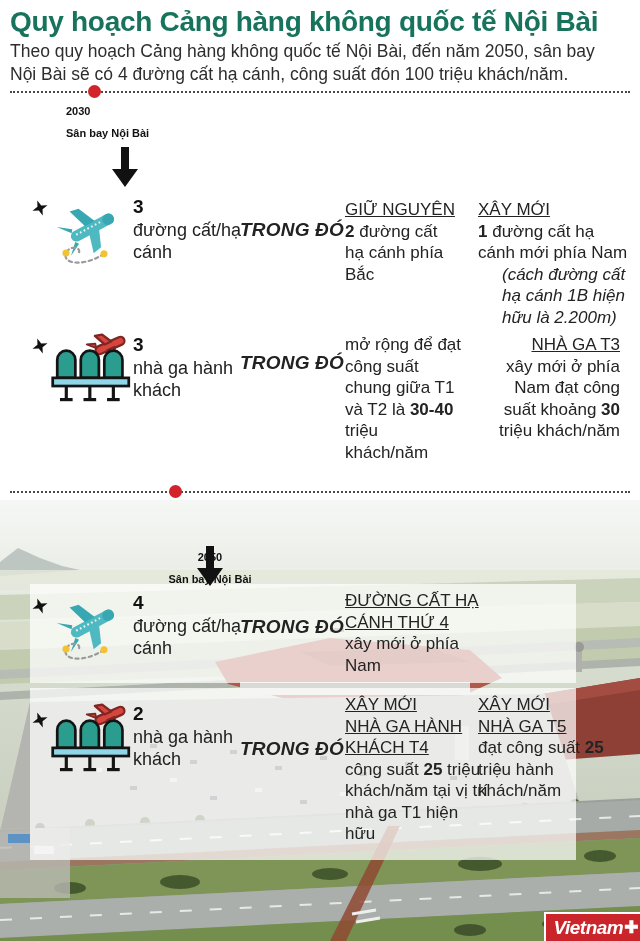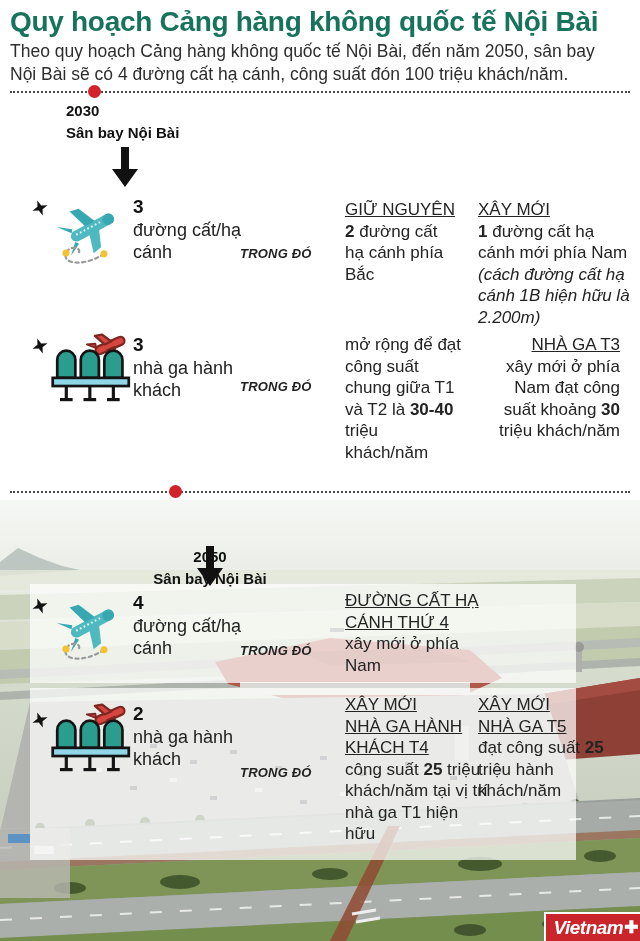--- a/index.html
+++ b/index.html
@@ -8,33 +8,33 @@
     font-family:"Liberation Sans",sans-serif;color:#232323;background:#fff;
   }
   
   .title{position:absolute;left:10px;top:6px;width:624px;font-size:28px;font-weight:700;
          color:#17735C;letter-spacing:-0.3px;}
   .subtitle{position:absolute;left:10px;top:40px;width:600px;font-size:17.5px;line-height:23px;
             color:#2d2d2d;white-space:pre-line;}
   
   .dotline{position:absolute;left:10px;width:620px;border-top:2px dotted #4a4a4a;}
   .dot{position:absolute;width:13px;height:13px;border-radius:50%;background:#D2232A;}
-  .yearblock{position:absolute;font-size:15px;font-weight:700;line-height:22px;color:#111;}
+  .yearblock{position:absolute;font-size:11px;font-weight:700;line-height:22px;color:#111;}
   .yearblock.center{text-align:center;margin-top:48px;}
   .arrow{position:absolute;width:26px;height:40px;}
   
   .sparkle{position:absolute;width:16px;height:16px;}
   .icon{position:absolute;}
   .num{position:absolute;font-size:19px;font-weight:700;color:#111;}
   .unit{position:absolute;font-size:18px;line-height:22px;color:#222;}
-  .trongdo{position:absolute;font-size:13px;font-style:italic;font-weight:600;color:#222;letter-spacing:.2px;margin-top:27px;}
+  .trongdo{position:absolute;font-size:19px;font-style:italic;font-weight:600;color:#222;letter-spacing:.2px;}
   .col{position:absolute;font-size:17px;line-height:21.5px;color:#232323;}
   .col .head{white-space:pre-line;text-decoration:underline;}
   .col b{font-weight:700;}
-  .col .note{font-style:italic;}
+  .col .note{font-style:italic;margin-left:24px;}
   
   .photo{position:absolute;left:0;top:500px;width:640px;height:441px;z-index:0;}
   .band{position:absolute;background:rgba(255,255,255,0.72);z-index:1;}
   .z2{z-index:2;}
   
   .logo{position:absolute;left:544px;top:912px;width:100px;height:27px;background:#C9252B;
         border:2px solid #fff;border-right:none;display:flex;align-items:center;justify-content:center;
         z-index:3;}
   .logo .word{color:#fff;font-size:19px;font-weight:800;font-style:italic;letter-spacing:-0.5px;text-align:right;}
   .logo .plus{color:#fff;font-size:17px;font-weight:900;margin-left:1px;}

